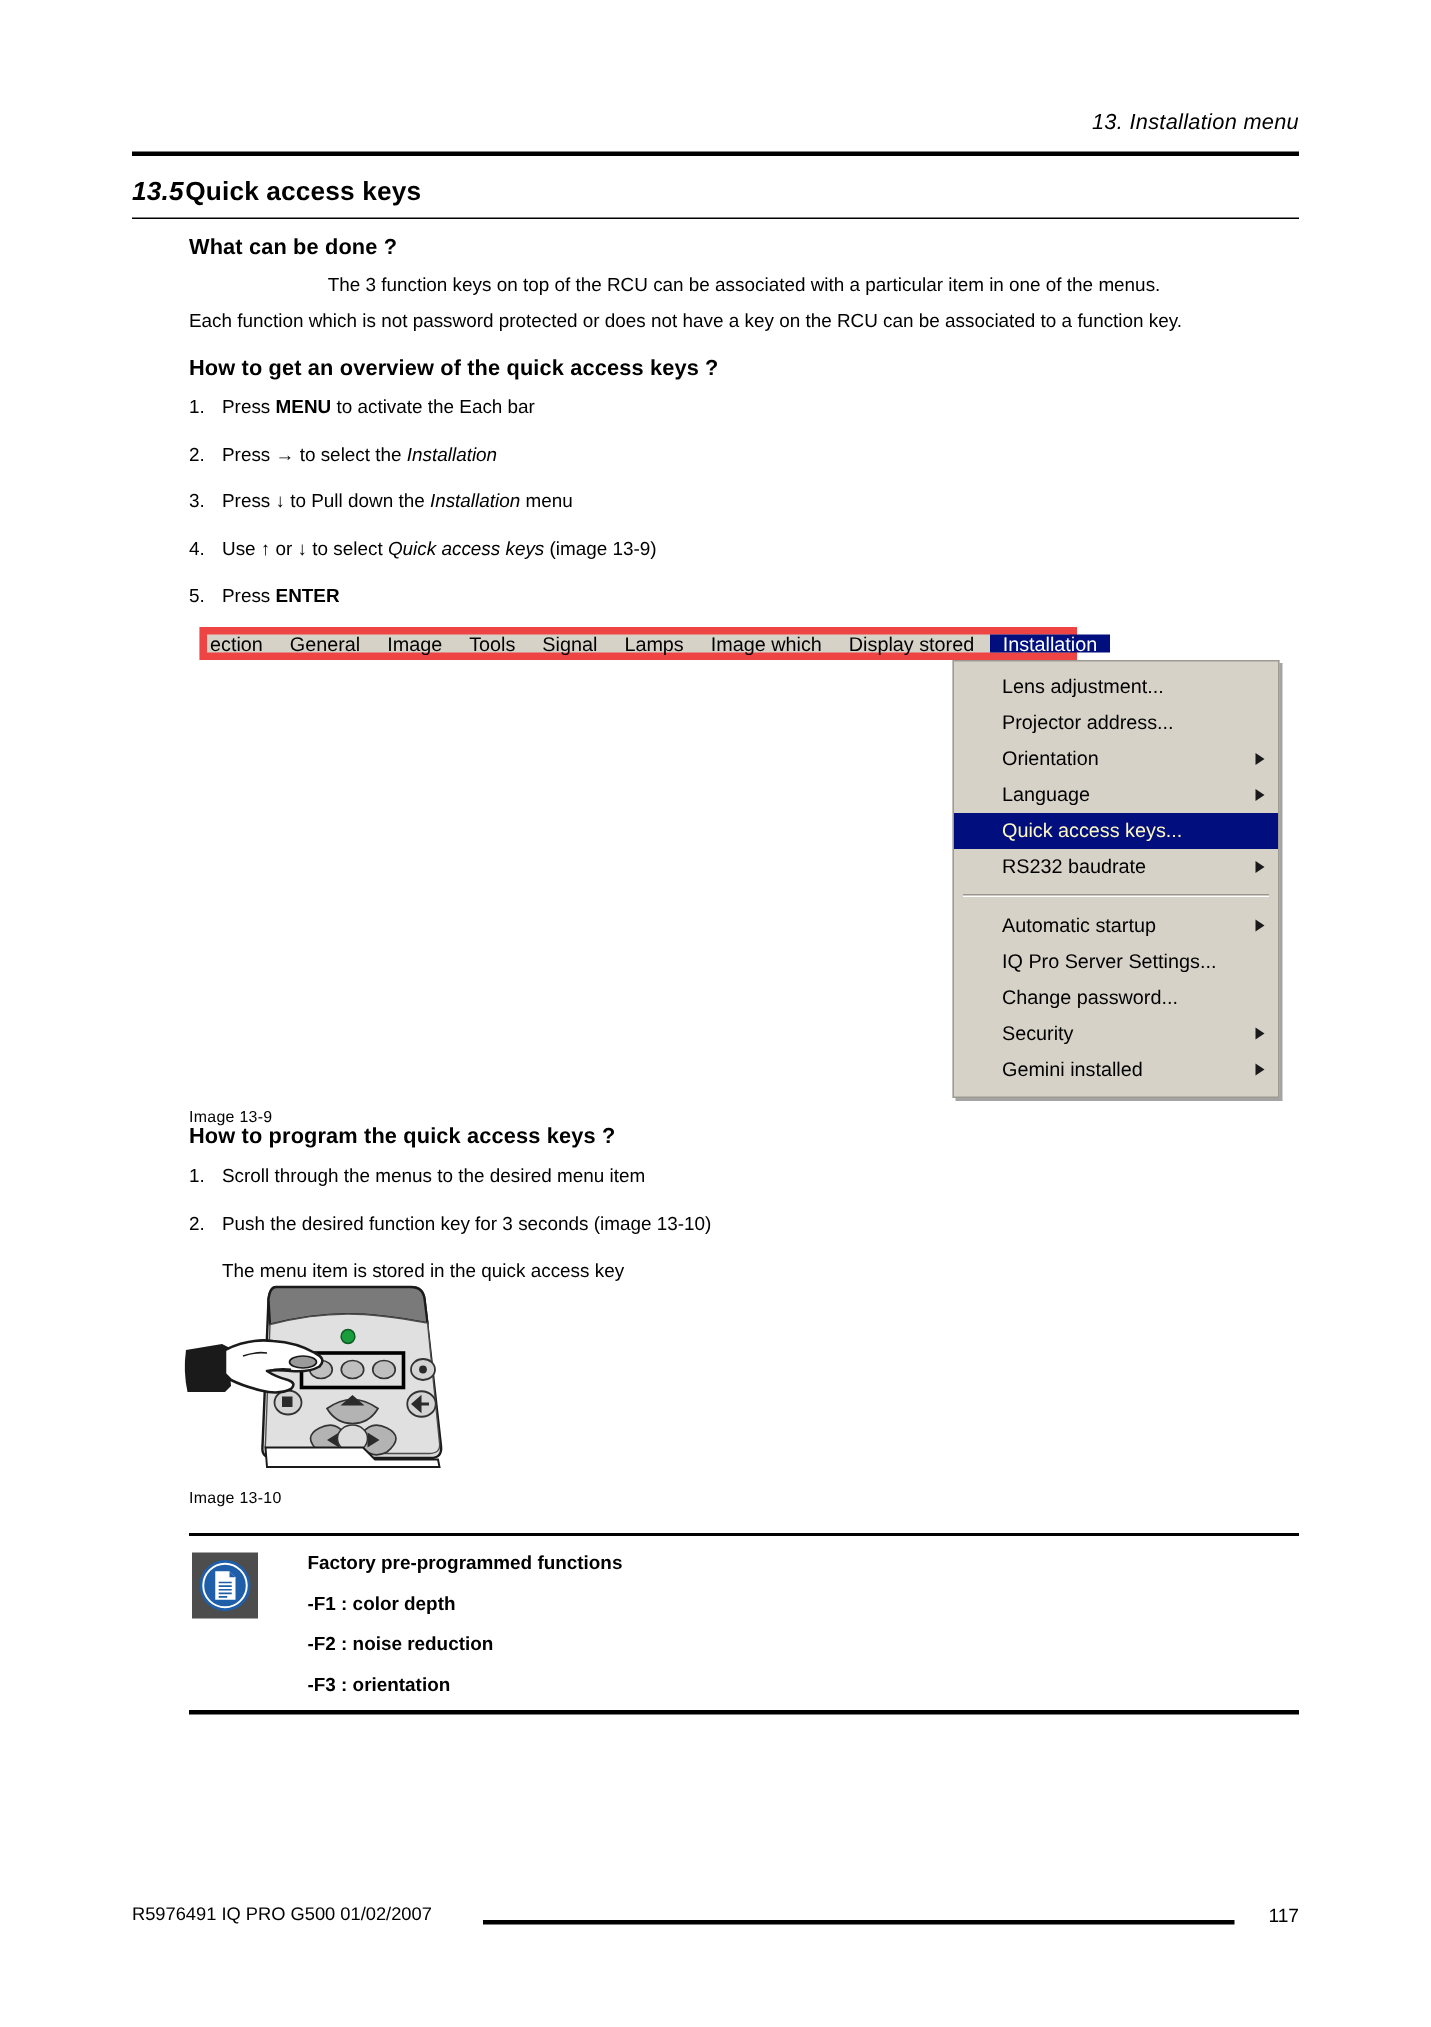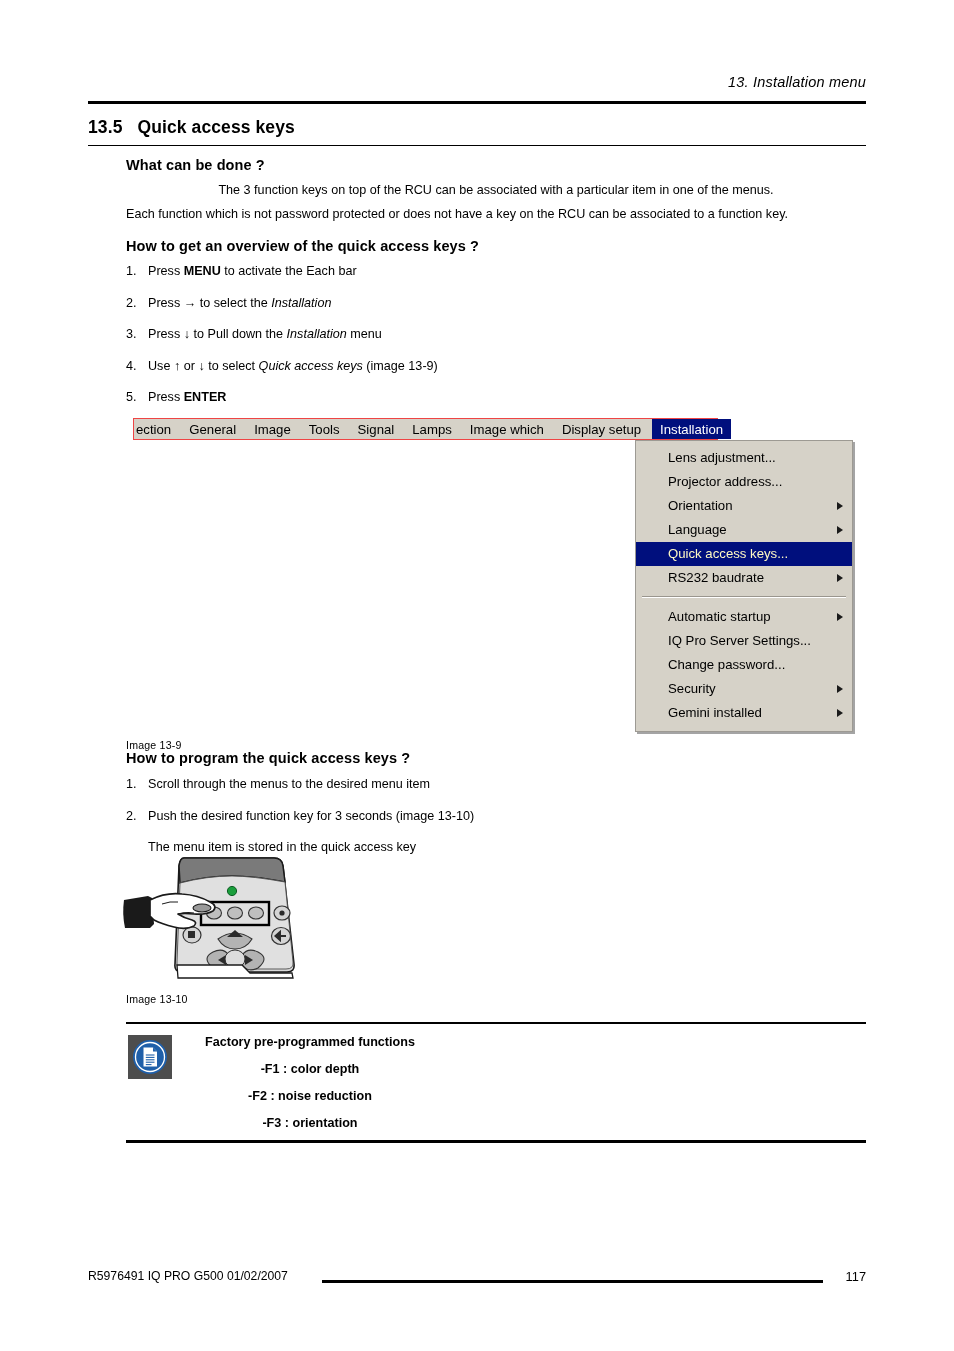--- a/index.html
+++ b/index.html
@@ -43,21 +43,21 @@
   
   .section-title {
     position: absolute;
     left: 88px;
     top: 117px;
     font-size: 17.5px;
     font-weight: bold;
     letter-spacing: .1px;
     white-space: nowrap;
   }
-  .section-title .num { margin-right: 15px; }
+  .section-title .num { margin-right: 1px; font-style: italic; }
   .rule-title {
     position: absolute;
     left: 88px;
     right: 88px;
     top: 145px;
     height: 1.4px;
     background: #000;
   }
 
   
@@ -108,21 +108,21 @@
     top: 418px;
     width: 585px;
     height: 22px;
   }
   .menubar {
     position: absolute;
     left: 0; top: 0;
     width: 585px;
     height: 22px;
     background: #d6d2c8;
-    border: 1px solid #ef4444;
+    border: 5px solid #ef4444;
     box-sizing: border-box;
     display: flex;
     align-items: stretch;
     font-size: 13.2px;
   }
   .menubar .mb-item {
     display: flex;
     align-items: center;
     padding: 0 9px;
     white-space: nowrap;
@@ -194,21 +194,20 @@
     width: 200px;
     height: 135px;
   }
 
   
   .note {
     position: absolute;
     left: 126px;
     right: 88px;
     top: 1022px;
-    text-align: center;
   }
   .note .rule-top, .note .rule-bot {
     height: 2.4px;
     background: #000;
   }
   .note .inner {
     display: flex;
     padding: 11px 0 10px 0;
   }
   .note .icon-wrap {
@@ -302,21 +301,21 @@
 
   <div class="fig-menu">
     <div class="menubar">
       <div class="mb-item first">ection</div>
       <div class="mb-item">General</div>
       <div class="mb-item">Image</div>
       <div class="mb-item">Tools</div>
       <div class="mb-item">Signal</div>
       <div class="mb-item">Lamps</div>
       <div class="mb-item">Image which</div>
-      <div class="mb-item">Display setup</div>
+      <div class="mb-item">Display stored</div>
       <div class="mb-item active">Installation</div>
     </div>
   </div>
 
   <div class="dropdown">
     <div class="dd-item">Lens adjustment...</div>
     <div class="dd-item">Projector address...</div>
     <div class="dd-item">
       <span>Orientation</span>
       <span class="dd-arrow"></span>

